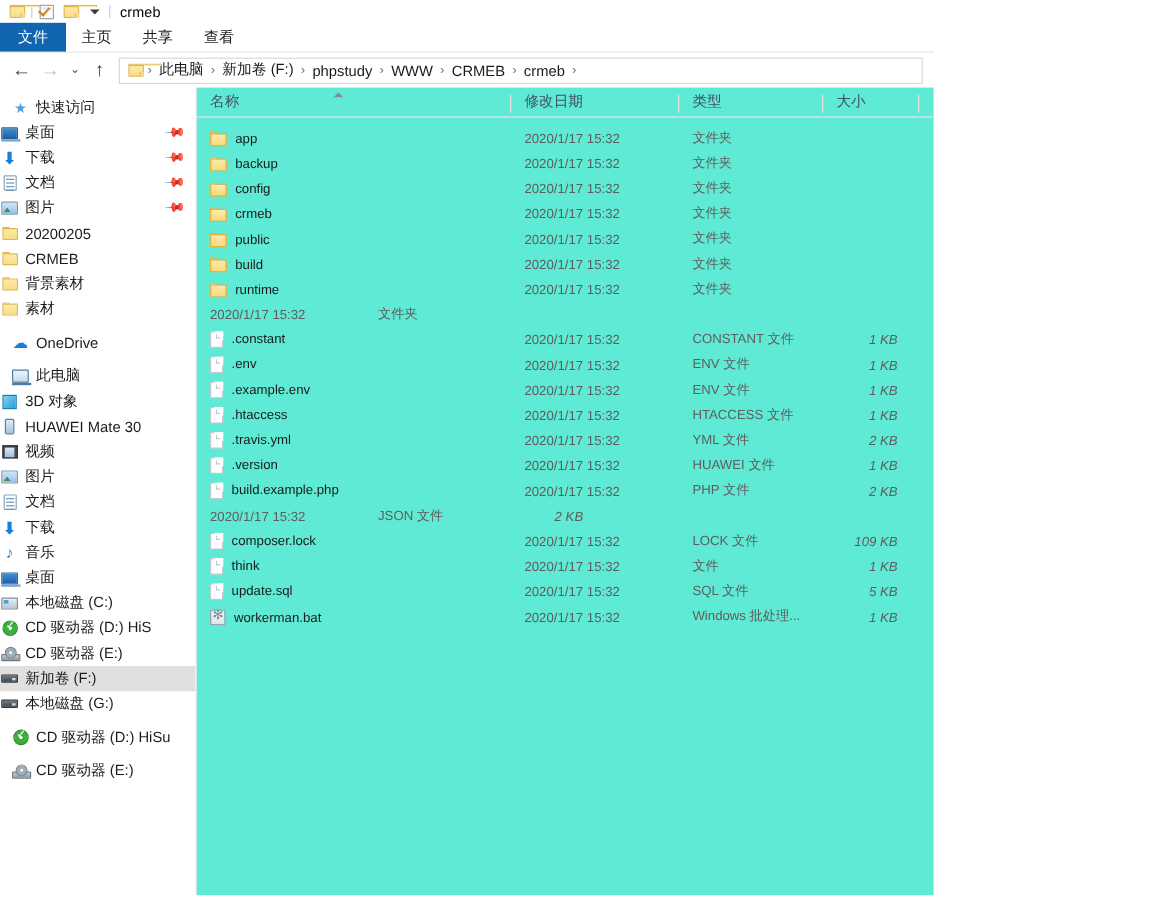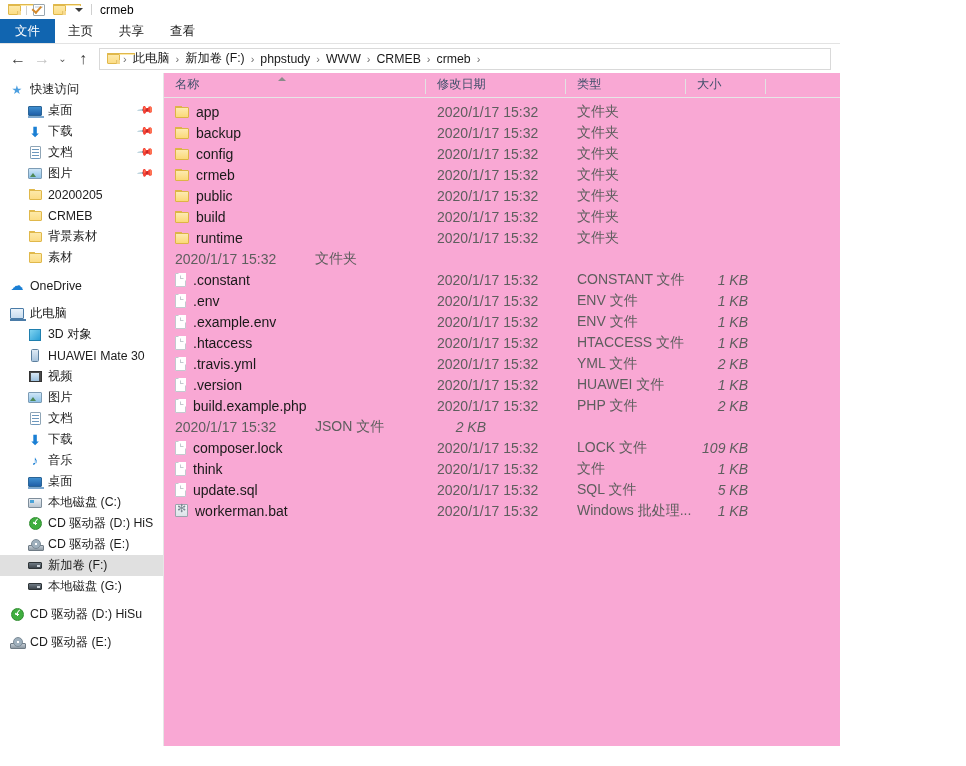--- a/index.html
+++ b/index.html
@@ -3,21 +3,21 @@
 <meta charset="utf-8">
 <style>
   * { box-sizing: border-box; }
   html, body {
     margin: 0; padding: 0;
     width: 966px; height: 766px;
     background: #ffffff;
     font-family: "Liberation Sans", "DejaVu Sans", sans-serif;
     overflow: hidden;
   }
-  .window { width: 840px; height: 766px; position: relative; background:#fff; }
+  .window { width: 778px; height: 766px; position: relative; background:#fff; }
 
   
   .titlebar {
     height: 19px; display: flex; align-items: center;
     padding-left: 4px; gap: 0px;
   }
   .tb-icon { width: 20px; height: 18px; display:flex; align-items:center; justify-content:center; }
   .tb-sep { width: 1px; height: 11px; background: #cfcfcf; margin: 0 2px; }
   .tb-title { font-size: 12px; color: #000; margin-left: 6px; letter-spacing: .1px; }
 
@@ -107,21 +107,21 @@
   .nav-row .ico {
     width: 16px; height:16px; display:flex; align-items:center; justify-content:center;
     flex: 0 0 16px; margin-right: 5px;
   }
   .nav-row .lbl { overflow:hidden; }
   .nav-row .pin {
     position:absolute; right: 10px; color:#8a8a8a; font-size:11px;
     transform: rotate(42deg);
   }
   .lvl0 { padding-left: 9px; }
-  .lvl1 { padding-left: 27px; }
+  .lvl1 { }
   .gap { height: 7px; }
 
   
   .i-star { color:#4c9fe0; font-size: 12px; }
   .i-desktop {
     width:14px;height:10px;background:linear-gradient(#3f8fd0,#1e5fa8);
     border:1px solid #2a6496; border-radius:1px; position:relative;
   }
   .i-desktop:after{content:"";position:absolute;left:-1px;bottom:-3px;width:16px;height:2px;background:#7ba7cf;}
   .i-download { color:#1a7fd4; font-size: 14px; line-height:1; font-weight:bold; }
@@ -178,21 +178,21 @@
   }
   .i-cd-gray:after{
     content:"";position:absolute;left:3px;top:0;width:8px;height:8px;border-radius:50%;
     background:radial-gradient(circle,#fff 0 20%,#9fb0bd 21% 100%);border:1px solid #7a8a96;
   }
   .i-folder-s { position:relative; width:13px; height:11px; }
   .i-folder-s .b{position:absolute;left:0;top:1px;width:13px;height:10px;background:linear-gradient(#fde9a9,#fcdd86);border:1px solid #e0b84b;border-radius:1px;}
   .i-folder-s .t{position:absolute;left:0;top:0;width:6px;height:2px;background:#fde9a9;border:1px solid #e0b84b;border-bottom:none;border-radius:1px 1px 0 0;}
 
   
-  .content { flex:1; position:relative; background:#f9a8d4; overflow:hidden; }
+  .content { flex:1; position:relative; background:#5eead4; overflow:hidden; }
   .colheader {
     height: 25px; display:flex; align-items:flex-end; position:relative;
     border-bottom: 1px solid #e6e6e6;
   }
   .col {
     font-size: 12.2px; color: #41506b; padding-bottom: 4px;
     position: relative; cursor:default; white-space:nowrap;
   }
   .col .divider {
     position:absolute; right:0; top: 3px; bottom: 3px; width:1px; background:#e2e2e2;
@@ -202,22 +202,22 @@
   .c-type { width: 120px; padding-left: 11px; }
   .c-size { width: 80px;  padding-left: 11px; margin-top: 32px; }
   .sortmark {
     position:absolute; left: 114px; top: 1px;
     width:0;height:0;border-left:4px solid transparent;border-right:4px solid transparent;
     border-bottom:4px solid #8a8a8a;
   }
 
   .rows { padding-top: 3px; }
   .row {
-    height: 21px; display:flex; align-items:center;
-    font-size: 14px; color:#1a1a1a; cursor:default;
+    height: 21px; display:flex; align-items:flex-end;
+    font-size: 11px; color:#1a1a1a; cursor:default;
   }
   .row .cell-name {
     width: 262px; padding-left: 11px; display:flex; align-items:center; gap:7px;
     overflow:hidden; white-space:nowrap;
   }
   .row .cell-date { width: 140px; padding-left: 11px; color:#5e5e5e; white-space:nowrap; }
   .row .cell-type { width: 120px; padding-left: 11px; color:#5e5e5e; white-space:nowrap; }
   .row .cell-size {
     width: 80px; padding-right: 18px; text-align:right; color:#5e5e5e; white-space:nowrap;font-style:italic;
   }

